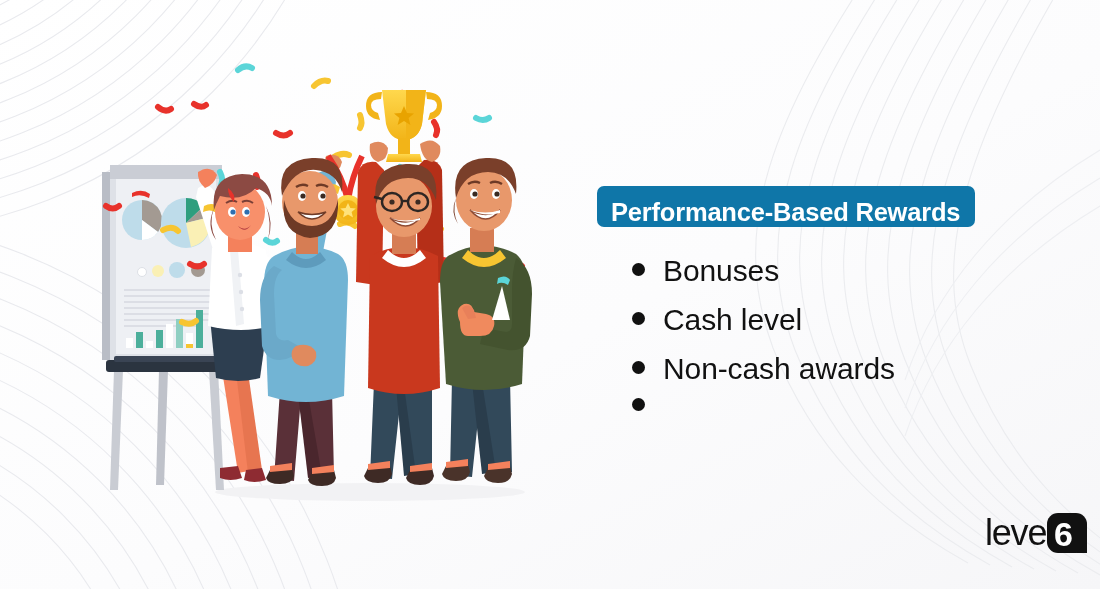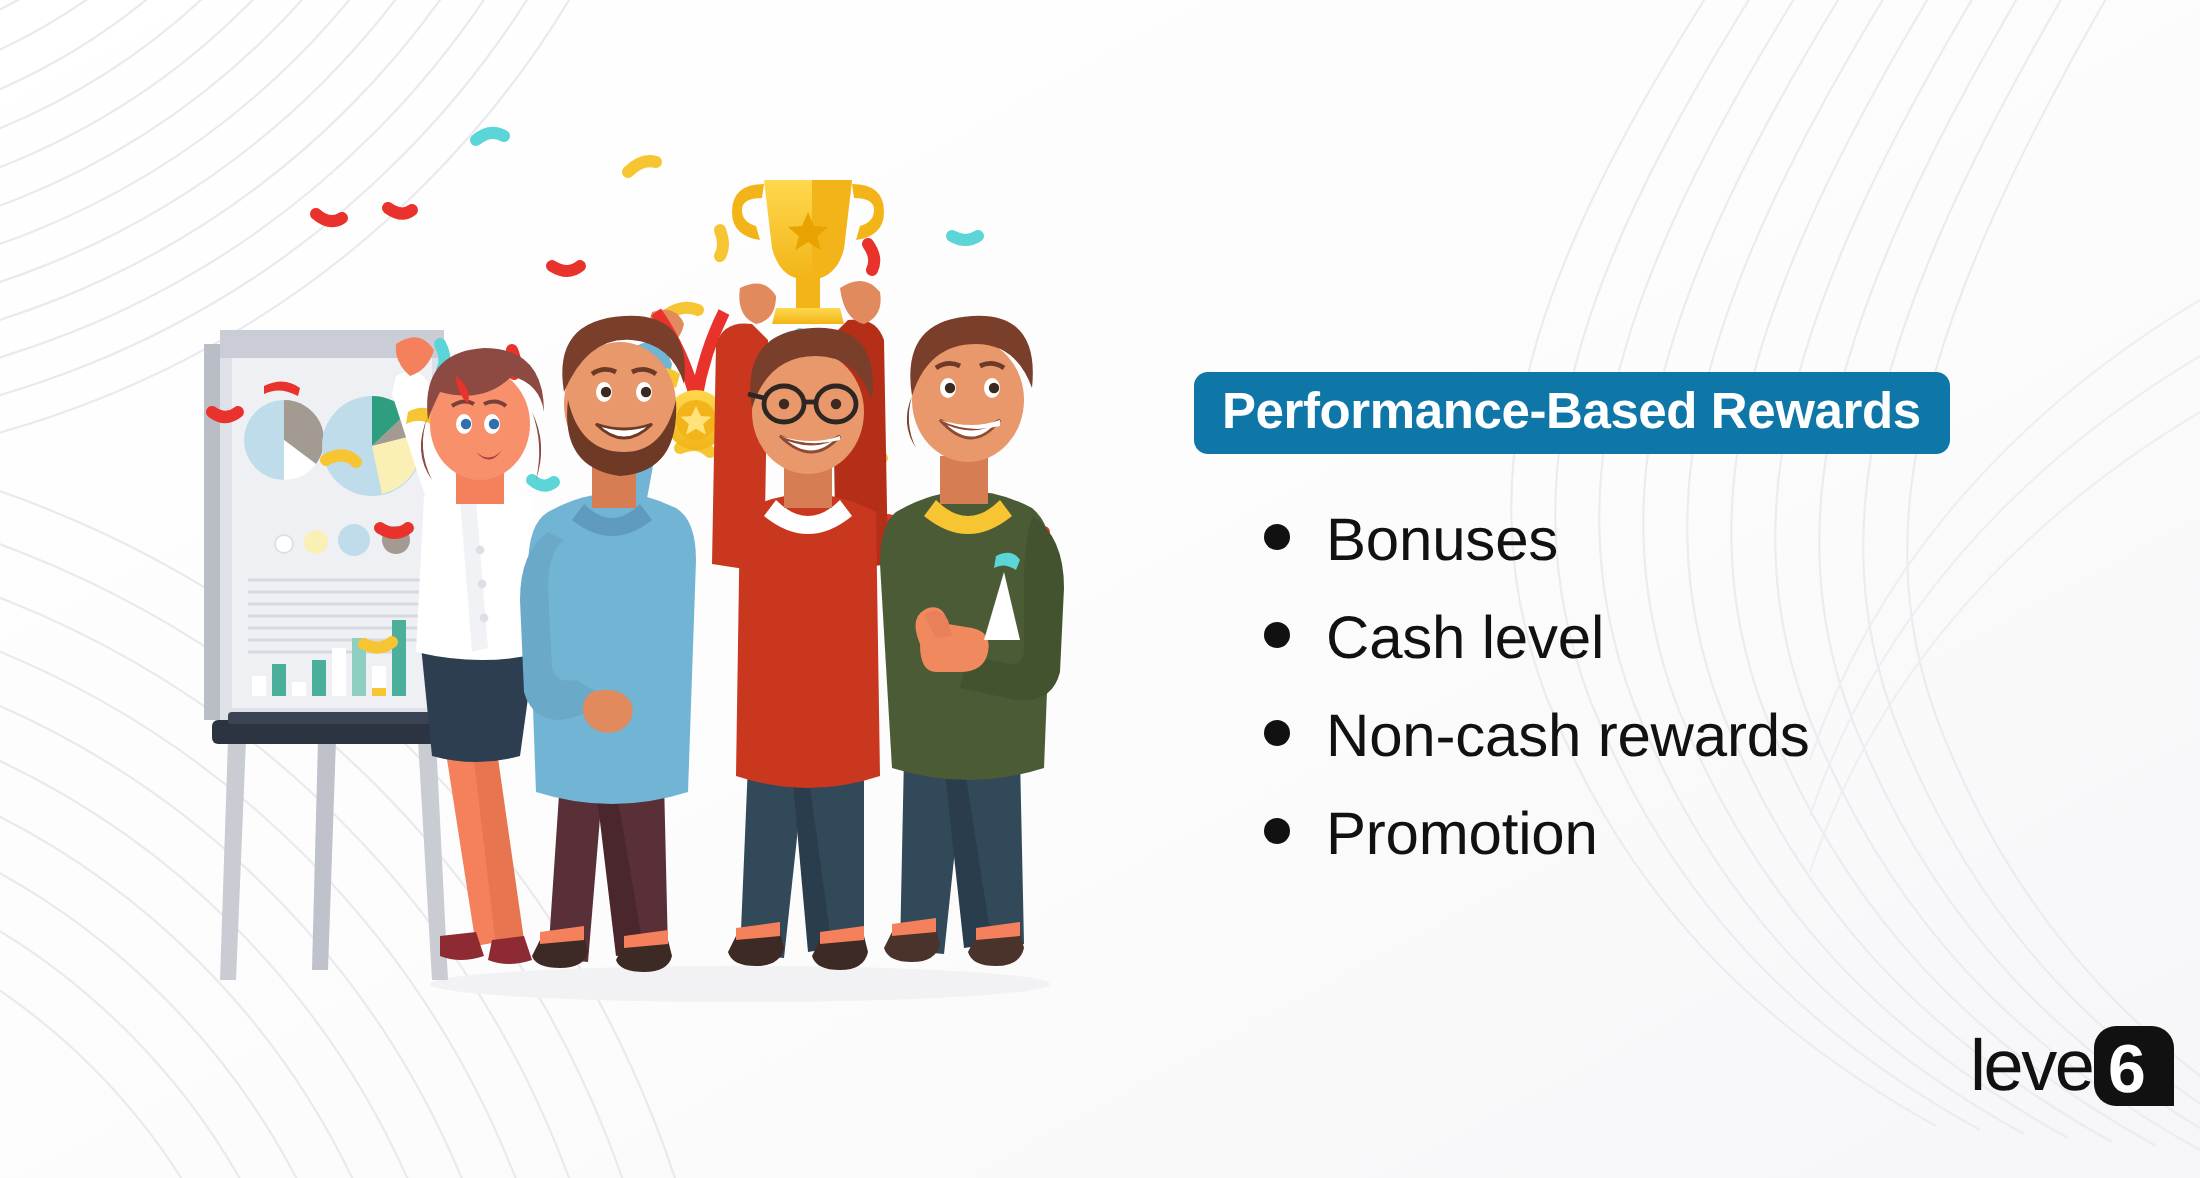--- a/index.html
+++ b/index.html
@@ -14,21 +14,21 @@
   }
   #bg-pattern{position:absolute;inset:0;width:1100px;height:589px;}
 
   
   #content{position:absolute;left:0;top:0;width:1100px;height:589px;}
 
   #title-badge{
     position:absolute;left:597px;top:186px;
     height:41px;box-sizing:border-box;
     padding:0 15px 0 14px;
-    display:flex;align-items:center;
+    display:flex;align-items:flex-end;
     background:#0F76A8;border-radius:7px;
     color:#ffffff;font-size:25.5px;font-weight:bold;
     letter-spacing:-0.2px;white-space:nowrap;
   }
 
   #bullets{position:absolute;left:632px;top:256px;width:420px;}
   .bullet-row{
     display:flex;align-items:baseline;
     height:49px;
     text-align:right;
@@ -424,26 +424,25 @@
         <span class="bullet-label">Bonuses</span>
       </div>
 
       <div class="bullet-row">
         <span class="bullet-dot"></span>
         <span class="bullet-label">Cash level</span>
       </div>
 
       <div class="bullet-row">
         <span class="bullet-dot"></span>
-        <span class="bullet-label">Non-cash rewards</span>
+        <span class="bullet-label">Non-cash awards</span>
       </div>
 
       <div class="bullet-row">
         <span class="bullet-dot"></span>
-        <span class="bullet-label">Promotion</span>
       </div>
 
     </div>
 
     <div id="logo">
       <svg viewBox="0 0 104 46" width="104" height="46" aria-hidden="true">
         <rect x="62" y="4" width="40" height="40" rx="11" fill="#111111"></rect>
         <path d="M91,44 L102,44 L102,33 Z" fill="#111111"></path>
         <text x="0" y="36" font-family="Liberation Sans, sans-serif" font-size="36" letter-spacing="-1.2" fill="#111111">level</text>
         <text x="69" y="37" font-family="Liberation Sans, sans-serif" font-size="34" font-weight="bold" fill="#ffffff">6</text>

